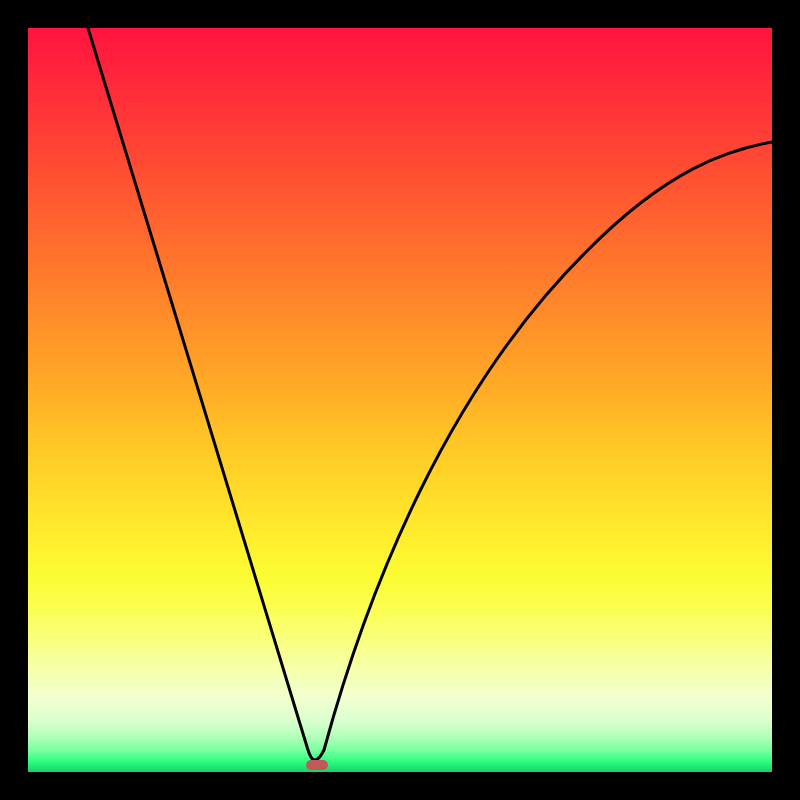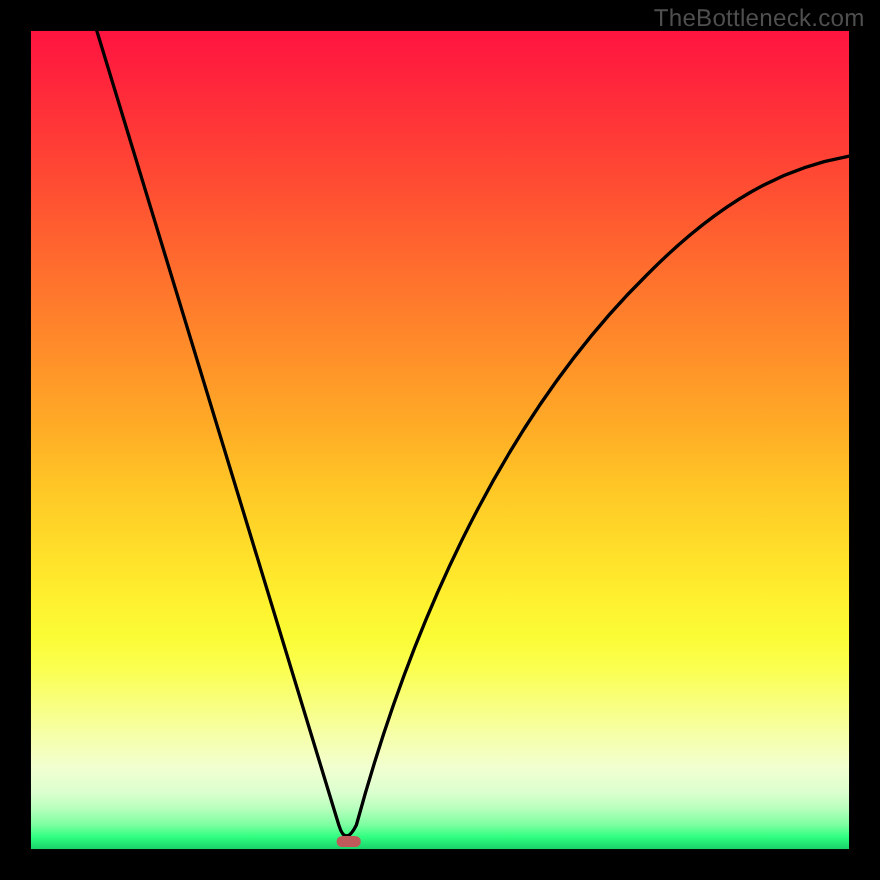--- a/index.html
+++ b/index.html
@@ -77,21 +77,20 @@
     background: #c05a5a;
     border-radius: 8px;
     z-index: 3;
   }
 </style>
 </head>
 <body>
 
 <div class="outer">
 
-  <div class="watermark">TheBottleneck.com</div>
 
   <div class="plot-area">
     <div class="gradient"></div>
 
     <svg class="curve" viewBox="0 0 744 744" preserveAspectRatio="none">
       <path fill="none" stroke="#000000" stroke-width="3" stroke-linejoin="round" stroke-linecap="round" d="M 60 0 L 280 722 Q 286 742 296 722 C 340 560 420 360 560 222 C 640 141 700 122 744 114"></path>
     </svg>
 
     <div class="marker" style="left: 278px; top: 732px; width: 22px; height: 10px; background: rgb(192, 90, 90);"></div>
   </div>

